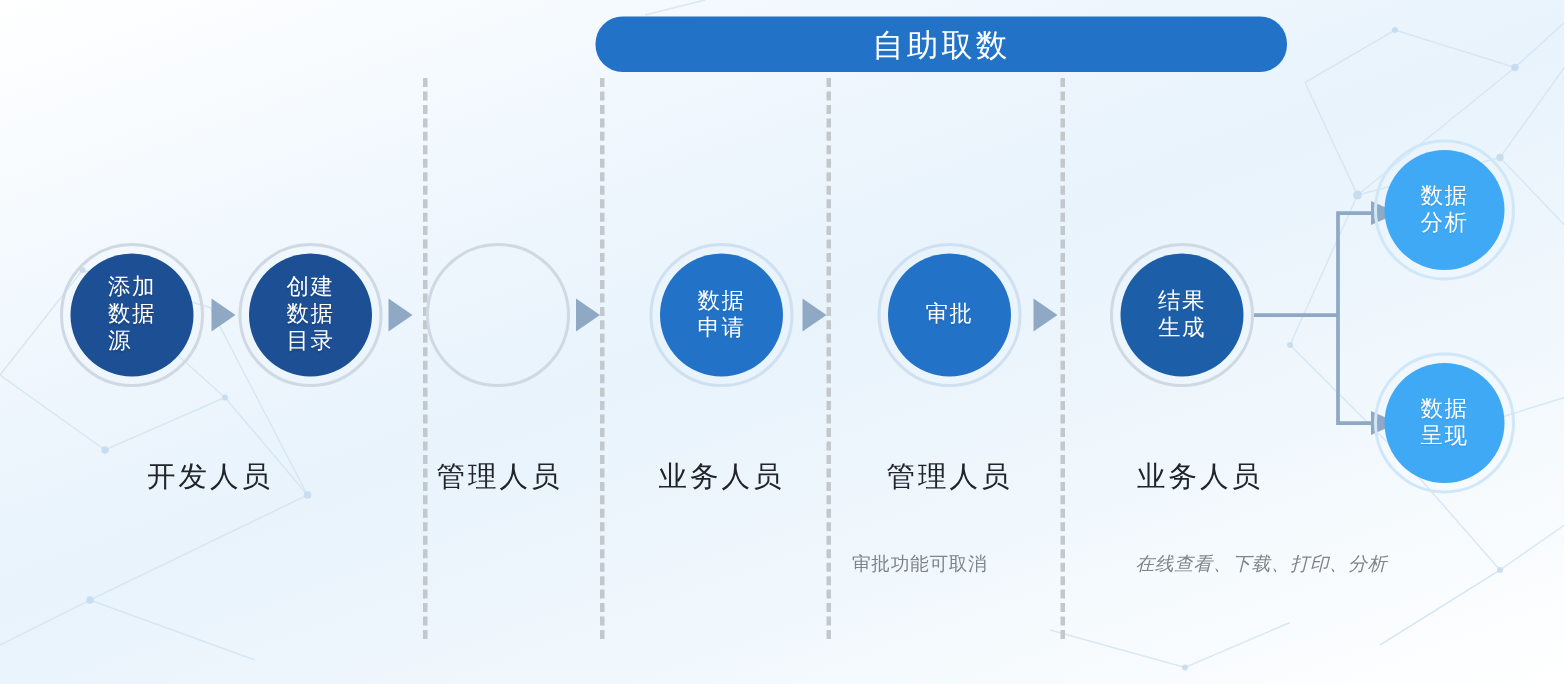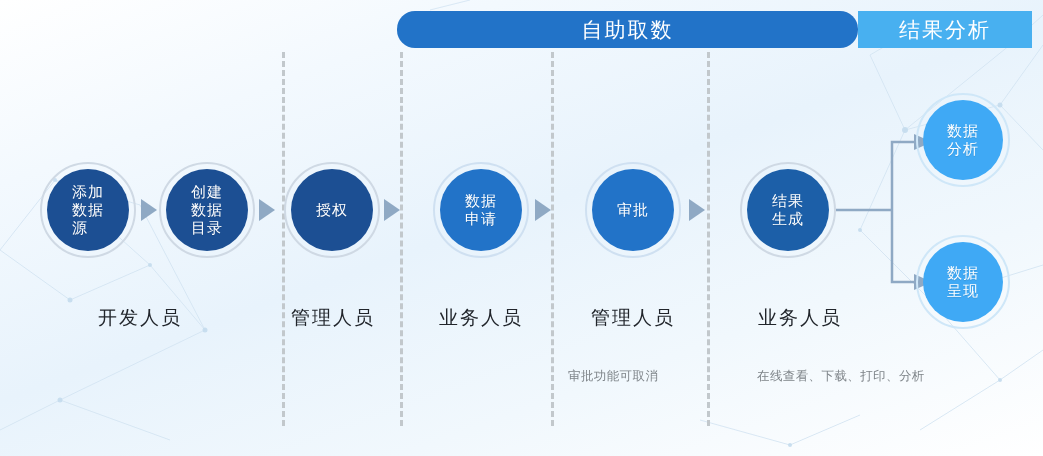--- a/index.html
+++ b/index.html
@@ -158,23 +158,20 @@
       <circle cx="930" cy="300" r="2.5"></circle>
       <circle cx="1000" cy="380" r="2"></circle>
       <circle cx="860" cy="230" r="2"></circle>
       <circle cx="790" cy="445" r="2"></circle>
     </g>
   </svg>
 
   <div class="phase-bar" id="phase-1">
     <span>自助取数</span>
   </div>
-  <div class="phase-bar" id="phase-2">
-    <span>结果分析</span>
-  </div>
 
   <div class="lane-divider" style="left:282px;"></div>
   <div class="lane-divider" style="left:400px;"></div>
   <div class="lane-divider" style="left:551px;"></div>
   <div class="lane-divider" style="left:707px;"></div>
 
   <div class="ring" style="left:40px; top:162px; width:96px; height:96px; border:2px solid #cfd9e4;"></div>
   <div class="node" id="node-0" style="left:47px; top:169px; width:82px; height:82px; background:#1c4f93;">
     <span class="node-label">添加
 数据
@@ -186,23 +183,20 @@
   <div class="ring" style="left:159px; top:162px; width:96px; height:96px; border:2px solid #cfd9e4;"></div>
   <div class="node" id="node-1" style="left:166px; top:169px; width:82px; height:82px; background:#1c4f93;">
     <span class="node-label">创建
 数据
 目录</span>
   </div>
 
   <div class="tri-arrow" style="left:259px; top:199px;"></div>
 
   <div class="ring" style="left:284px; top:162px; width:96px; height:96px; border:2px solid #cfd9e4;"></div>
-  <div class="node" id="node-2" style="left:291px; top:169px; width:82px; height:82px; background:#1c4f93;">
-    <span class="node-label">授权</span>
-  </div>
 
   <div class="tri-arrow" style="left:384px; top:199px;"></div>
 
   <div class="ring" style="left:433px; top:162px; width:96px; height:96px; border:2px solid #cfe0f1;"></div>
   <div class="node" id="node-3" style="left:440px; top:169px; width:82px; height:82px; background:#2273c8;">
     <span class="node-label">数据
 申请</span>
   </div>
 
   <div class="tri-arrow" style="left:535px; top:199px;"></div>
@@ -242,15 +236,15 @@
 呈现</span>
   </div>
 
   <div class="role-label" style="left:140px; top:305px;">开发人员</div>
   <div class="role-label" style="left:333px; top:305px;">管理人员</div>
   <div class="role-label" style="left:481px; top:305px;">业务人员</div>
   <div class="role-label" style="left:633px; top:305px;">管理人员</div>
   <div class="role-label" style="left:800px; top:305px;">业务人员</div>
 
   <div class="desc" style="left:568px; top:366px; width:140px;">审批功能可取消</div>
-  <div class="desc" style="left:757px; top:366px; width:250px;">在线查看、下载、打印、分析</div>
+  <div class="desc" style="left:757px; top:366px; width:250px;font-style:italic;">在线查看、下载、打印、分析</div>
 
 </div>
 
 </body></html>

